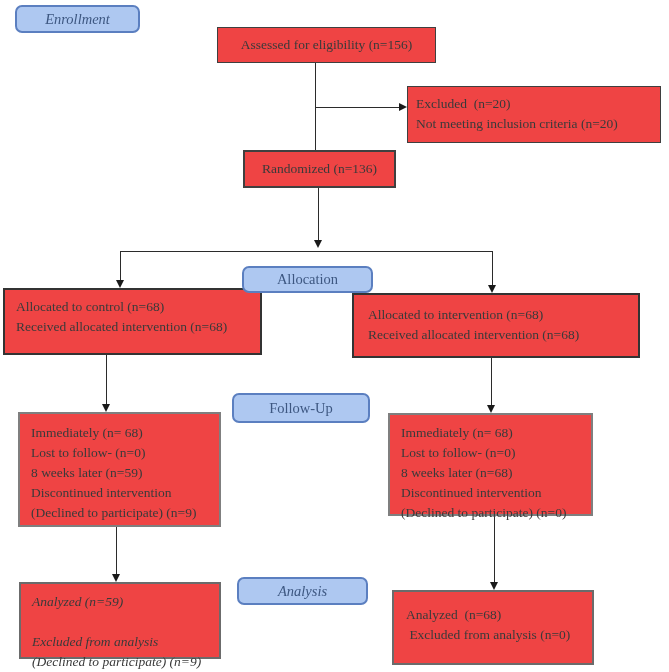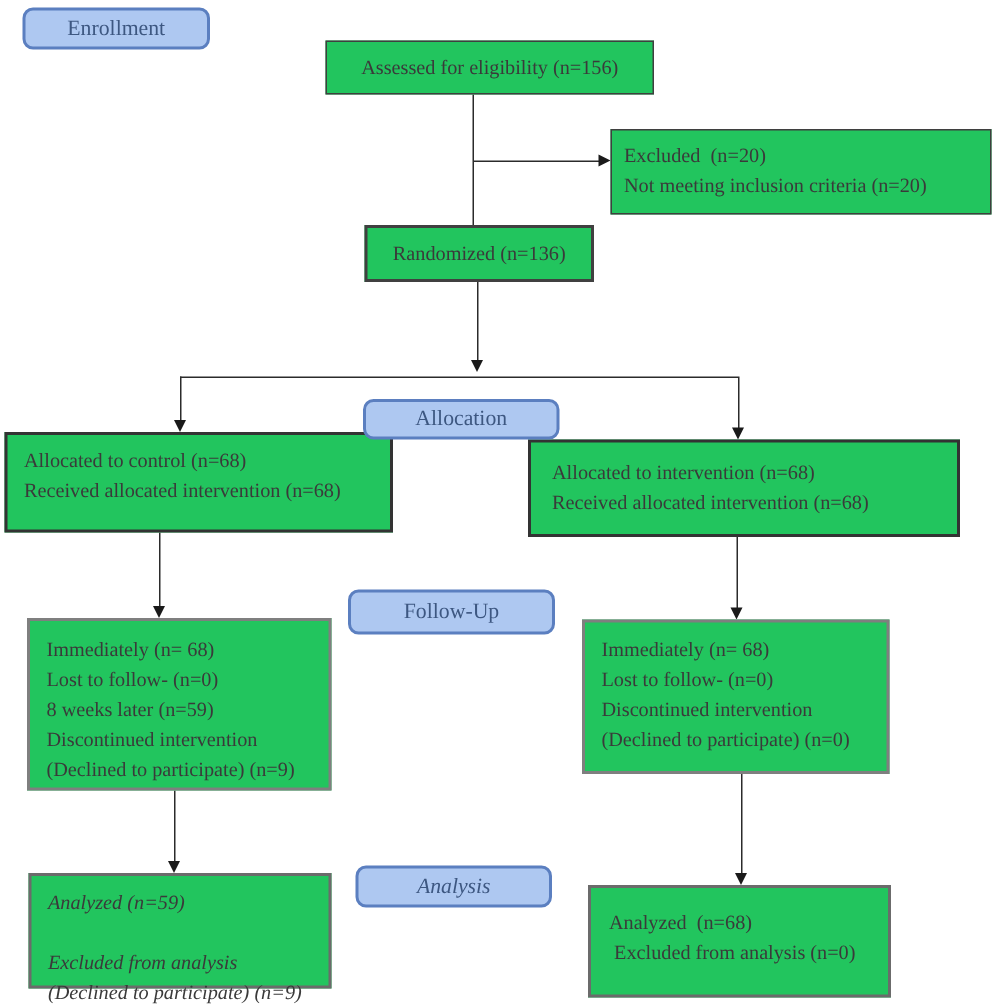--- a/index.html
+++ b/index.html
@@ -7,40 +7,40 @@
     position:relative;width:669px;height:672px;background:#ffffff;
     font-family:"Liberation Serif","DejaVu Serif",serif;
     color:#333333;overflow:hidden;
   }
   .stage-label{
     position:absolute;background:#aec8f1;border:2px solid #5b7fc0;
     border-radius:7px;display:flex;align-items:center;justify-content:center;
     color:#3d5781;font-size:14.5px;z-index:3;box-sizing:border-box;
   }
   .pbox{
-    position:absolute;background:#22c55e;box-sizing:border-box;z-index:2;
+    position:absolute;background:#ef4444;box-sizing:border-box;z-index:2;
     font-size:13.5px;color:#3a3a3a;
   }
   .pbox.center{display:flex;align-items:center;justify-content:center;text-align:center;}
   .pbox .bline{white-space:pre-wrap;line-height:20px;min-height:20px;}
   .vline{position:absolute;width:1px;background:#2b2b2b;z-index:1;}
   .hline{position:absolute;height:1px;background:#2b2b2b;z-index:1;}
   .ah-down{position:absolute;width:0;height:0;z-index:1;
     border-left:4px solid transparent;border-right:4px solid transparent;
     border-top:8px solid #1a1a1a;}
   .ah-right{position:absolute;width:0;height:0;z-index:1;
     border-top:4px solid transparent;border-bottom:4px solid transparent;
     border-left:8px solid #1a1a1a;}
 </style>
 </head>
 <body>
 
 <div id="canvas">
 
-  <div class="stage-label" style="left:15px;top:5px;width:125px;height:28px;">
+  <div class="stage-label" style="left:15px;top:5px;width:125px;height:28px;font-style:italic;">
     <span>Enrollment</span>
   </div>
   <div class="stage-label" style="left:232px;top:393px;width:138px;height:30px;">
     <span>Follow-Up</span>
   </div>
   <div class="stage-label" style="left:242px;top:266px;width:131px;height:27px;">
     <span>Allocation</span>
   </div>
   <div class="stage-label" style="left:237px;top:577px;width:131px;height:28px;font-style:italic;">
     <span>Analysis</span>
@@ -73,20 +73,21 @@
     <div class="bline">Immediately (n= 68)</div>
     <div class="bline">Lost to follow- (n=0)</div>
     <div class="bline">8 weeks later (n=59)</div>
     <div class="bline">Discontinued intervention</div>
     <div class="bline">(Declined to participate) (n=9)</div>
   </div>
 
   <div class="pbox" style="left:388px;top:413px;width:205px;height:103px;border:2px solid #7f7f7f;padding:8px 2px 0 11px;">
     <div class="bline">Immediately (n= 68)</div>
     <div class="bline">Lost to follow- (n=0)</div>
+    <div class="bline">8 weeks later (n=68)</div>
     <div class="bline">Discontinued intervention</div>
     <div class="bline">(Declined to participate) (n=0)</div>
   </div>
 
   <div class="pbox" style="left:19px;top:582px;width:202px;height:77px;border:2px solid #6b6b6b;padding:8px 4px 0 11px;font-style:italic;">
     <div class="bline">Analyzed (n=59)</div>
     <div class="bline"></div>
     <div class="bline">Excluded from analysis</div>
     <div class="bline">(Declined to participate) (n=9)</div>
   </div>

